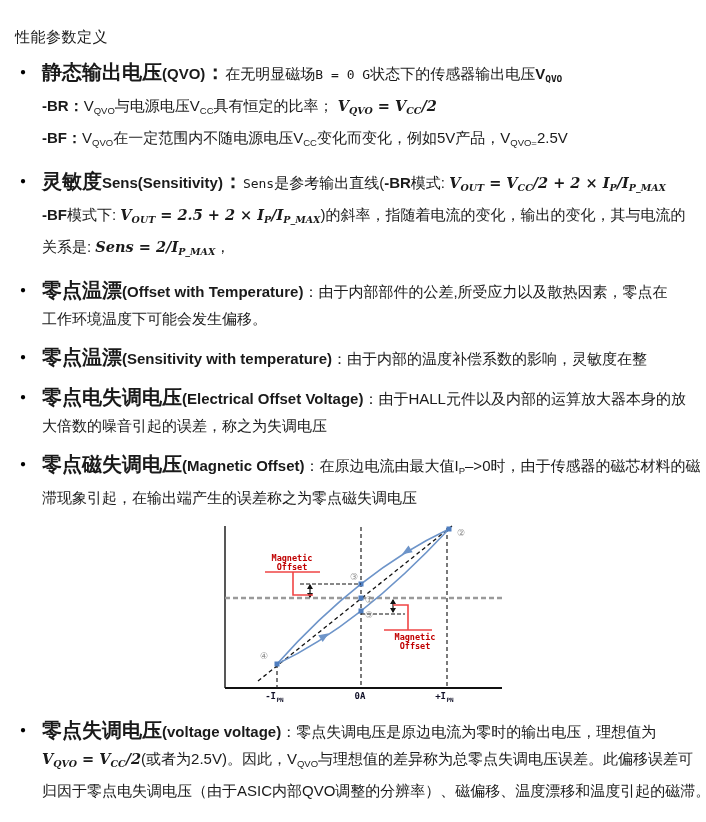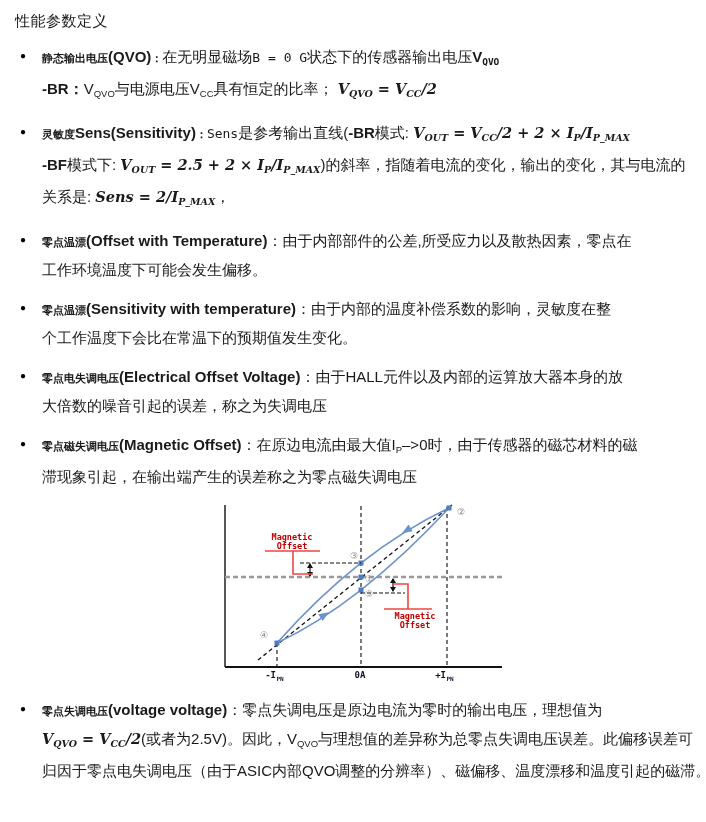--- a/index.html
+++ b/index.html
@@ -1,26 +1,26 @@
 <!DOCTYPE html>
 <html><head>
 <meta charset="utf-8">
 <style>
   * { margin:0; padding:0; box-sizing:border-box; }
   html,body { width:706px; height:822px; background:#ffffff; overflow:hidden; }
   body { font-family:"Liberation Sans", sans-serif; color:#1a1a1a; }
-  .page { padding:8px 10px 0 15px; width:602px; height:822px; }
+  .page { padding:24px 10px 0 15px; width:602px; height:822px; }
   .doc-title { font-size:15px; font-weight:400; line-height:26px; margin-bottom:9px; letter-spacing:0.5px; }
   .bullet { display:flex; margin-bottom:12px; }
   .marker { width:22px; flex:0 0 22px; font-size:10px; padding-top:7px; margin-left:5px; color:#000; }
   .content { flex:1; }
   .line { display:block; line-height:27px; white-space:nowrap; font-size:15px; }
   .seg { vertical-align:baseline; }
   .seg-n  { font-family:"Liberation Sans", sans-serif; font-size:15px; }
-  .seg-b  { font-family:"Liberation Sans", sans-serif; font-size:11px; font-weight:700; }
+  .seg-b  { font-family:"Liberation Sans", sans-serif; font-size:20px; font-weight:700; }
   .seg-m  { font-family:Liberation Sans, sans-serif; font-size:15px; font-weight:700; }
   .seg-mn { font-family:"DejaVu Sans Mono", monospace; font-size:13px; font-weight:400; }
   .seg-sub  { font-family:"Liberation Sans", sans-serif; font-size:9.5px; vertical-align:-3px; }
   .seg-msub { font-family:"DejaVu Sans Mono", monospace; font-size:9.5px; font-weight:700; vertical-align:-3px; }
   .seg-f  { font-family:"DejaVu Serif", serif; font-style:italic; font-weight:700; font-size:14.5px; }
   .seg-fs { font-family:"DejaVu Serif", serif; font-style:italic; font-weight:700; font-size:9.5px; vertical-align:-3px; }
   .chart-wrap { margin:0 0 4px 203px; width:300px; height:190px; }
   svg text { font-family:"DejaVu Sans Mono", monospace; }
   .pt-label { font-family:"DejaVu Sans", sans-serif; }
 </style>
@@ -29,20 +29,21 @@
 
 <div class="page">
   <div class="doc-title">性能参数定义</div>
 
   <div>
       <div class="bullet">
         <span class="marker">●</span>
         <div class="content">
           <div class="line"><span class="seg seg-b">静态输出电压</span><span class="seg seg-m">(QVO)</span><span class="seg seg-b">：</span><span class="seg seg-n">在无明显磁场</span><span class="seg seg-mn">B = 0 G</span><span class="seg seg-n">状态下的传感器输出电压</span><span class="seg seg-m">V</span><span class="seg seg-msub">QVO</span></div>
           <div class="line"><span class="seg seg-m">-BR：</span><span class="seg seg-n">V</span><span class="seg seg-sub">QVO</span><span class="seg seg-n">与电源电压V</span><span class="seg seg-sub">CC</span><span class="seg seg-n">具有恒定的比率；  </span><span class="seg seg-f">V</span><span class="seg seg-fs">QVO</span><span class="seg seg-f"> = V</span><span class="seg seg-fs">CC</span><span class="seg seg-f">/2</span></div>
+          <div class="line"><span class="seg seg-m">-BF：</span><span class="seg seg-n">V</span><span class="seg seg-sub">QVO</span><span class="seg seg-n">在一定范围内不随电源电压V</span><span class="seg seg-sub">CC</span><span class="seg seg-n">变化而变化，例如5V产品，V</span><span class="seg seg-sub">QVO=</span><span class="seg seg-n">2.5V</span></div>
         </div>
       </div>
       <div class="bullet">
         <span class="marker">●</span>
         <div class="content">
           <div class="line"><span class="seg seg-b">灵敏度</span><span class="seg seg-m">Sens(Sensitivity)</span><span class="seg seg-b">：</span><span class="seg seg-mn">Sens</span><span class="seg seg-n">是参考输出直线(</span><span class="seg seg-m">-BR</span><span class="seg seg-n">模式: </span><span class="seg seg-f">V</span><span class="seg seg-fs">OUT</span><span class="seg seg-f"> = V</span><span class="seg seg-fs">CC</span><span class="seg seg-f">/2 + 2 × I</span><span class="seg seg-fs">P</span><span class="seg seg-f">/I</span><span class="seg seg-fs">P_MAX</span></div>
           <div class="line"><span class="seg seg-m">-BF</span><span class="seg seg-n">模式下: </span><span class="seg seg-f">V</span><span class="seg seg-fs">OUT</span><span class="seg seg-f"> = 2.5 + 2 × I</span><span class="seg seg-fs">P</span><span class="seg seg-f">/I</span><span class="seg seg-fs">P_MAX</span><span class="seg seg-n">)的斜率，指随着电流的变化，输出的变化，其与电流的</span></div>
           <div class="line"><span class="seg seg-n">关系是: </span><span class="seg seg-f">Sens = 2/I</span><span class="seg seg-fs">P_MAX</span><span class="seg seg-n">，</span></div>
         </div>
       </div>
@@ -50,21 +51,20 @@
         <span class="marker">●</span>
         <div class="content">
           <div class="line"><span class="seg seg-b">零点温漂</span><span class="seg seg-m">(Offset with Temperature)</span><span class="seg seg-n">：由于内部部件的公差,所受应力以及散热因素，零点在</span></div>
           <div class="line"><span class="seg seg-n">工作环境温度下可能会发生偏移。</span></div>
         </div>
       </div>
       <div class="bullet">
         <span class="marker">●</span>
         <div class="content">
           <div class="line"><span class="seg seg-b">零点温漂</span><span class="seg seg-m">(Sensitivity with temperature)</span><span class="seg seg-n">：由于内部的温度补偿系数的影响，灵敏度在整</span></div>
-          <div class="line"><span class="seg seg-n">个工作温度下会比在常温下的预期值发生变化。</span></div>
         </div>
       </div>
       <div class="bullet">
         <span class="marker">●</span>
         <div class="content">
           <div class="line"><span class="seg seg-b">零点电失调电压</span><span class="seg seg-m">(Electrical Offset Voltage)</span><span class="seg seg-n">：由于HALL元件以及内部的运算放大器本身的放</span></div>
           <div class="line"><span class="seg seg-n">大倍数的噪音引起的误差，称之为失调电压</span></div>
         </div>
       </div>
       <div class="bullet">

